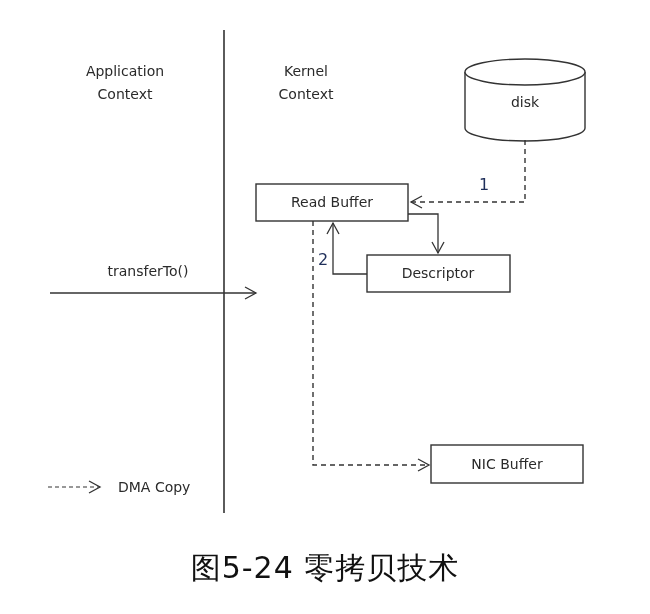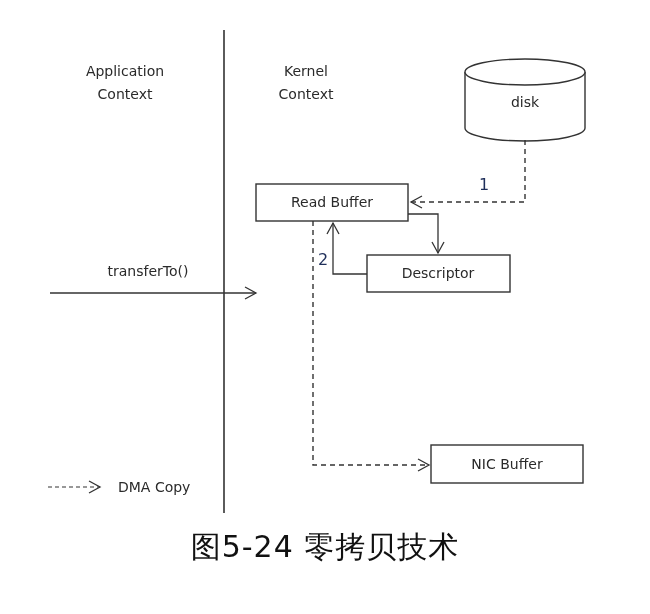--- a/index.html
+++ b/index.html
@@ -1,20 +1,20 @@
 <!DOCTYPE html>
 <html><head>
 <meta charset="utf-8">
 <style>
   html, body { margin:0; padding:0; background:#ffffff; }
   body { width:650px; height:614px; position:relative; overflow:hidden; font-family:"DejaVu Sans", sans-serif; }
   svg { position:absolute; left:0; top:0; }
   .lbl { font-family:"DejaVu Sans", sans-serif; font-size:14px; fill:#2a2a2a; }
   .num { font-family:"DejaVu Sans", sans-serif; font-size:16px; fill:#1f2f5a; }
-  .caption { position:absolute; left:0; width:650px; top:527px; text-align:center; font-family:"DejaVu Sans", sans-serif; font-size:30px; color:#111; letter-spacing:1px; }
+  .caption { position:absolute; left:0; width:650px; top:548px; text-align:center; font-family:"DejaVu Sans", sans-serif; font-size:30px; color:#111; letter-spacing:1px; }
 </style>
 </head>
 <body>
 
 <svg width="650" height="614">
   <defs>
     <marker id="openArrow" markerWidth="14" markerHeight="14" refX="12" refY="7" orient="auto" markerUnits="userSpaceOnUse">
       <path d="M1,1 L12,7 L1,13" fill="none" stroke="#333" stroke-width="1.3"></path>
     </marker>
   </defs>

